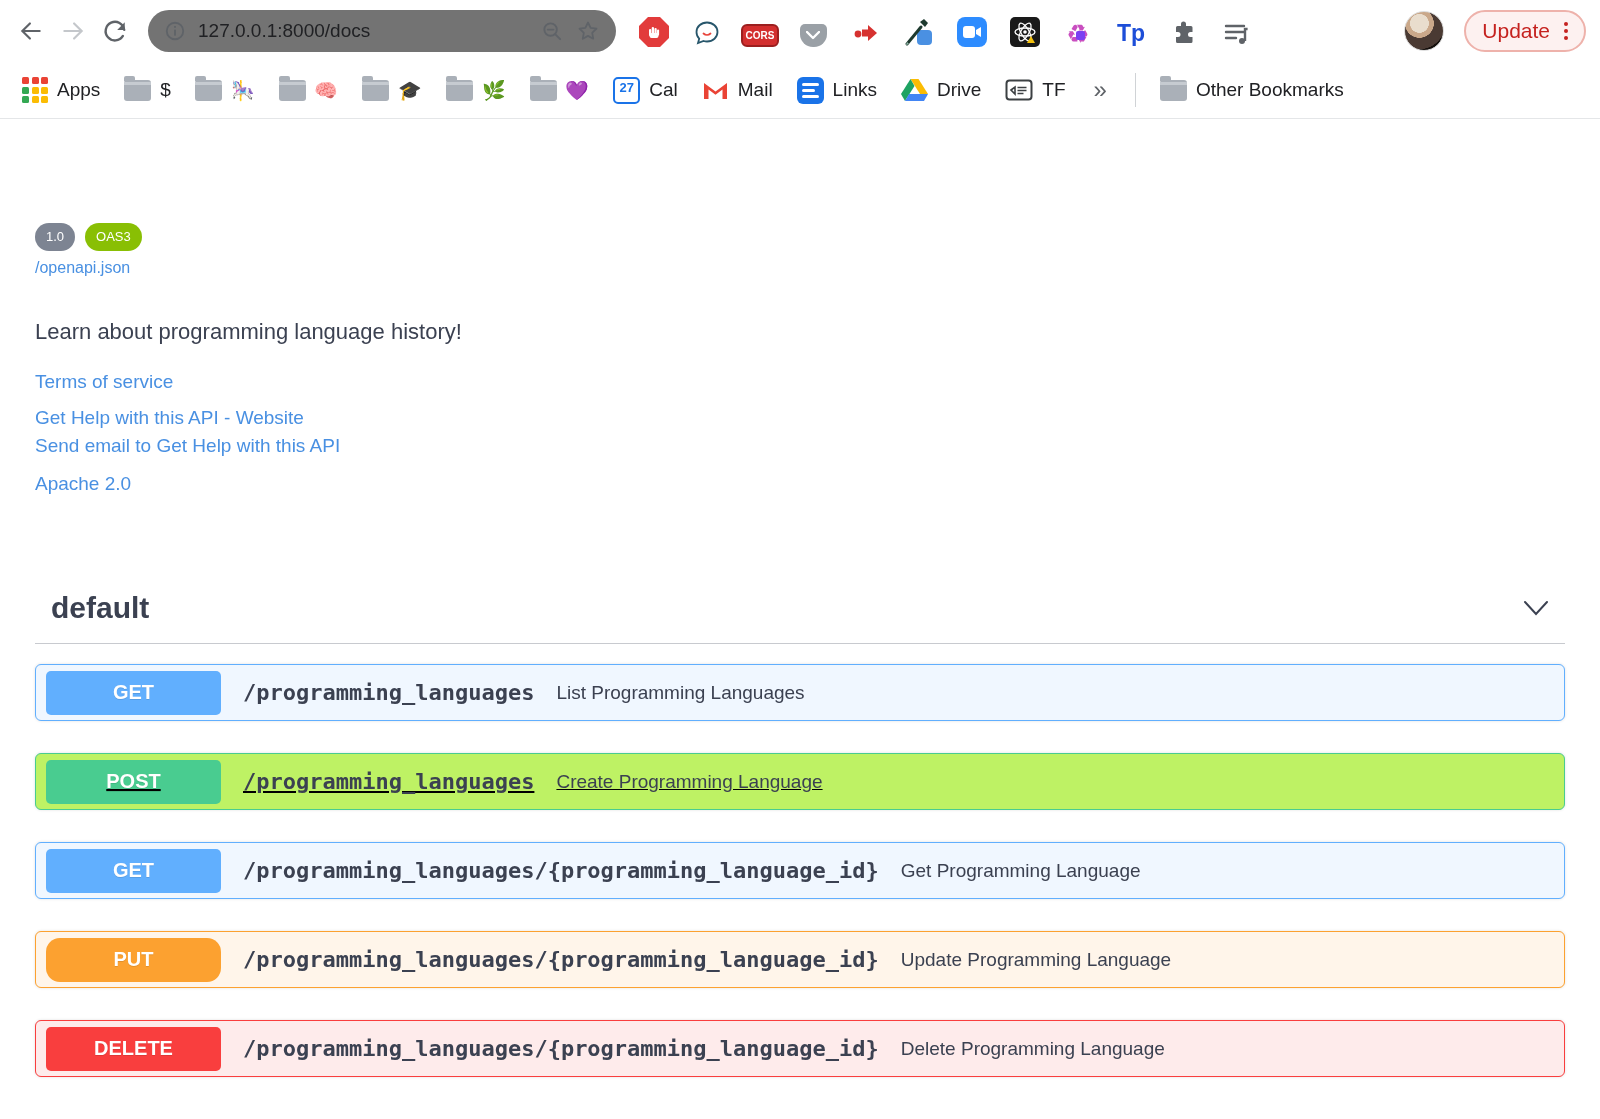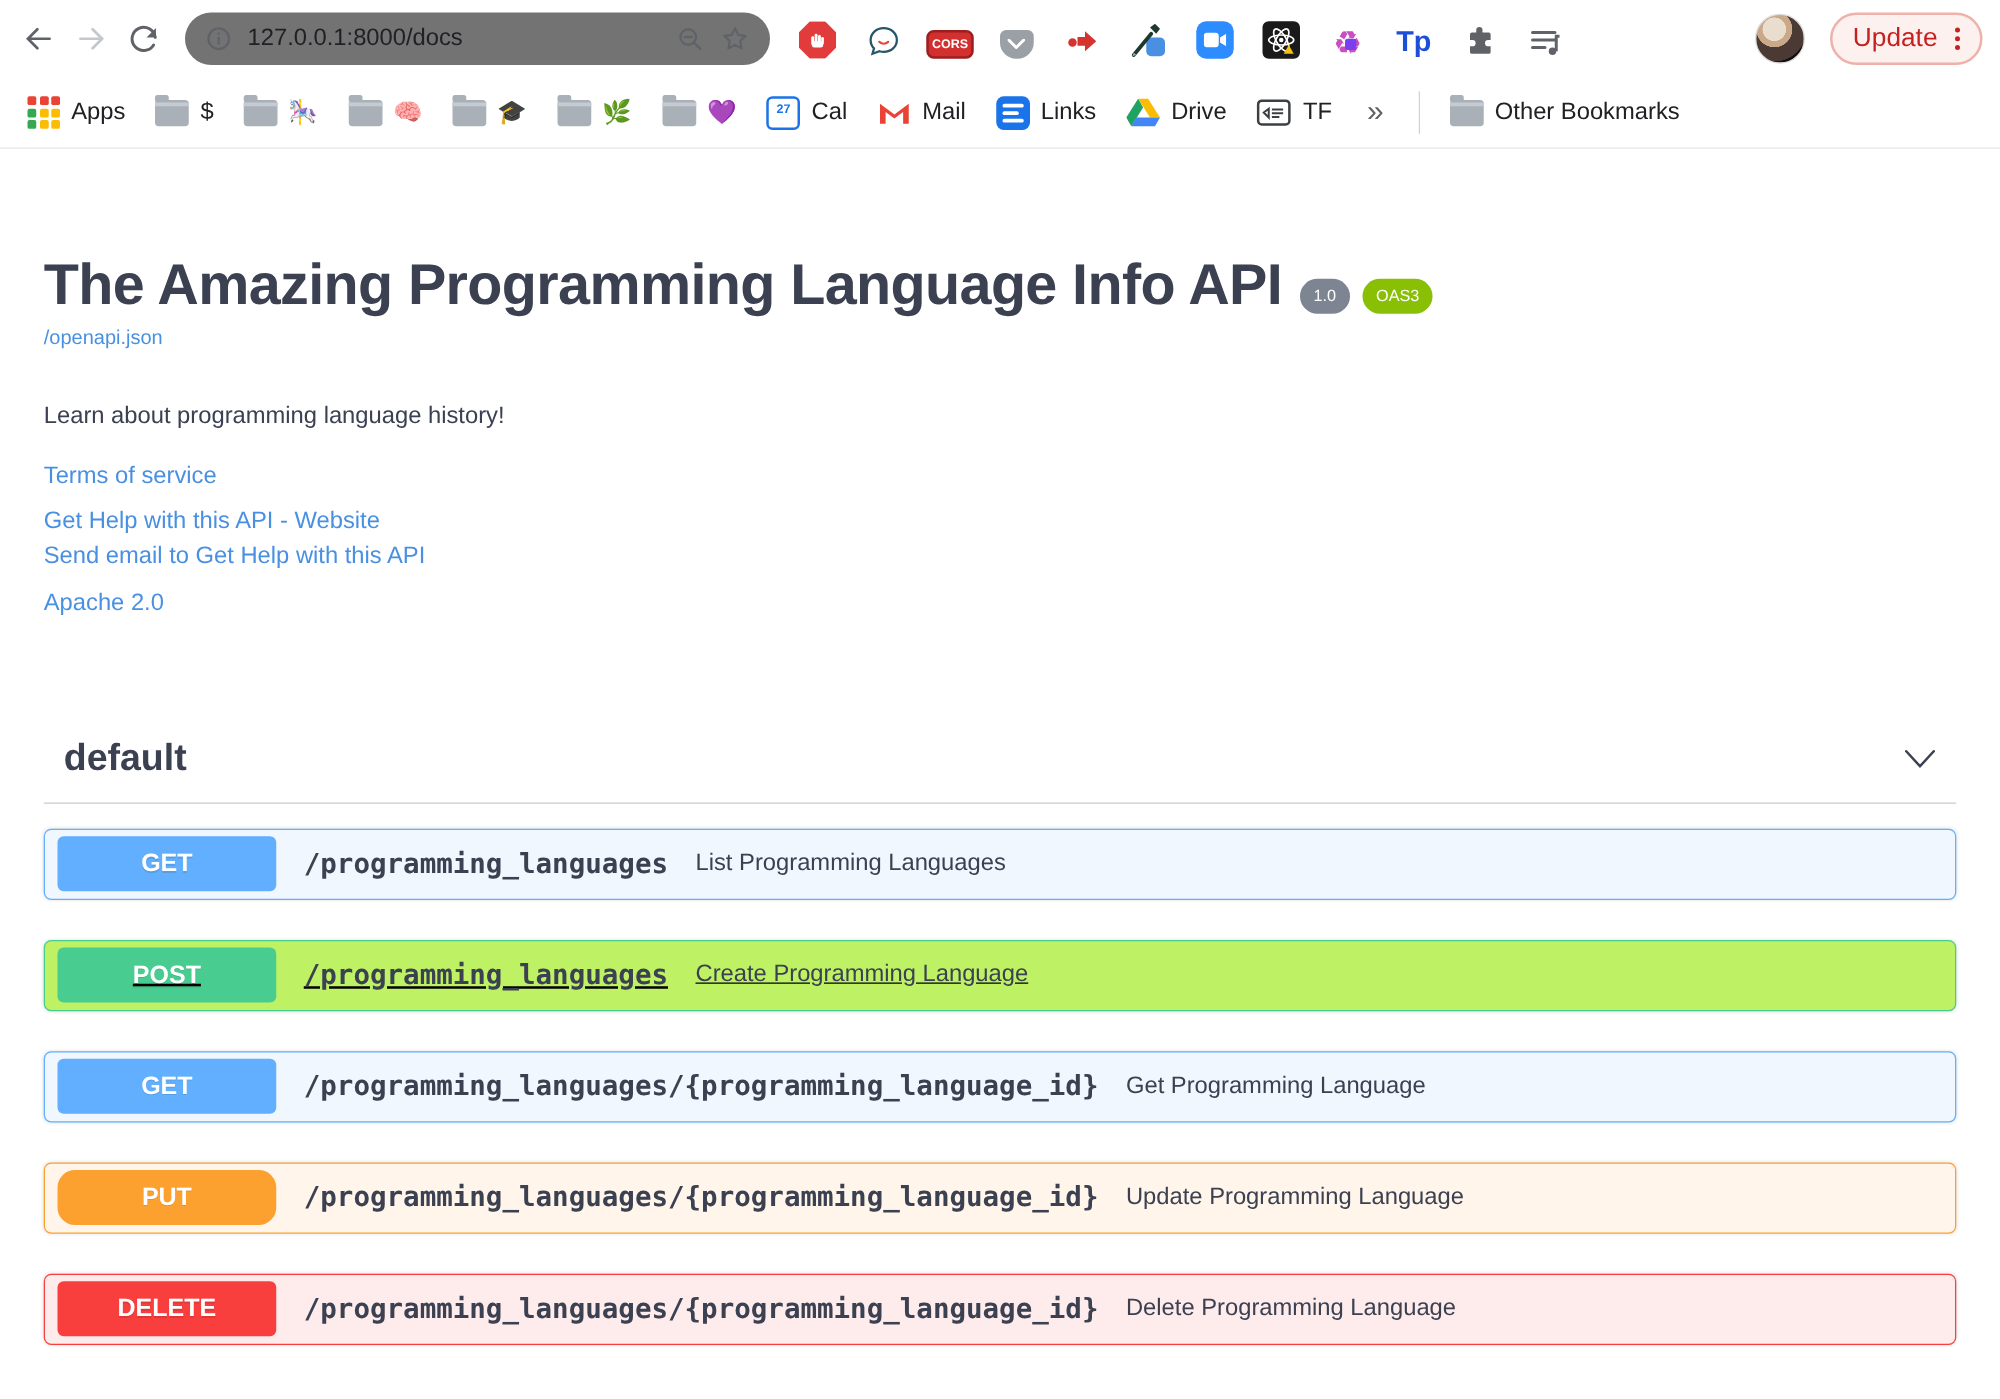--- a/index.html
+++ b/index.html
@@ -29,37 +29,37 @@
   .bookmarks { display:flex; align-items:center; height:57px; padding:0 16px; gap:12px; border-bottom:1px solid #e4e6e8; font-size:19px; color:#202124; }
   .bm { display:flex; align-items:center; gap:9px; padding:2px 6px; border-radius:6px; cursor:pointer; flex:0 0 auto; }
   .appsgrid { display:grid; grid-template-columns:repeat(3,7px); grid-template-rows:repeat(3,7px); gap:2.5px; }
   .appsgrid i { border-radius:1.5px; }
   .folder { width:27px; height:21px; background:#aab0b8; border-radius:3px; position:relative; }
   .folder:before { content:""; position:absolute; top:-4px; left:0; width:11px; height:5px; background:#aab0b8; border-radius:2px 2px 0 0; }
   .folder:after { content:""; position:absolute; top:2px; left:0; right:0; height:3px; background:#c6cbd1; }
   .bm-emoji { font-size:19px; }
   .calicon { width:27px; height:27px; border:2px solid #1a73e8; border-radius:5px; background:#fff; position:relative; overflow:hidden; }
   .calicon .bar { height:6px; background:#1a73e8; }
-  .calicon .num { display:block; text-align:center; font-size:10px; font-weight:bold; color:#1a73e8; line-height:17px; }
+  .calicon .num { display:block; text-align:center; font-size:13px; font-weight:bold; color:#1a73e8; line-height:17px; }
   .linksicon { width:27px; height:27px; background:#1a73e8; border-radius:6px; display:flex; flex-direction:column; justify-content:center; gap:3px; padding:0 5px; }
   .linksicon i { height:3px; background:#fff; border-radius:2px; }
   .linksicon i:nth-child(2){ width:80%; }
   .bm-sep { width:1px; height:34px; background:#d0d3d6; margin:0 6px; }
   .overflow-chevron { font-size:24px; color:#5f6368; padding:0 10px; }
 
   
   .content { padding:0 35px; }
   .api-title-row { margin-top:82px; display:flex; align-items:flex-start; gap:14px; }
   .api-title { font-size:46px; font-weight:bold; color:#3b4151; line-height:1.15; letter-spacing:-0.5px; }
   .badges { display:flex; gap:10px; margin-top:10px; }
   .pill { color:#fff; font-size:13px; font-weight:normal; padding:5px 11px; border-radius:14px; line-height:1.4;margin-top:12px; }
   .pill.version { background:#7d8492; }
   .pill.oas { background:#89bf04; }
   .spec-link { display:inline-block; margin-top:8px; font-size:16px; color:#4990e2; text-decoration:none; }
-  .api-desc { margin-top:42px; font-size:19px; color:#3b4151; }
+  .api-desc { margin-top:42px; font-size:22px; color:#3b4151; }
   .api-links { margin-top:26px; }
   .api-links a { display:block; color:#4990e2; font-size:19px; text-decoration:none; }
   .link-tos { margin-bottom:14px; }
   .link-email { margin-top:6px; }
   .link-license { margin-top:16px; }
 
   .section-header { margin-top:96px; display:flex; justify-content:space-between; align-items:center; padding:0 16px 18px 16px; border-bottom:1px solid rgba(59,65,81,.28); cursor:pointer; }
   .section-title { font-size:30px; font-weight:bold; color:#3b4151; }
 
   .operations { margin-top:20px; }
@@ -288,21 +288,20 @@
   <span class="bm-sep"></span>
   <span class="bm">
     <span class="folder"></span>
     <span>Other Bookmarks</span>
   </span>
 </div>
 
 <div class="content">
 
   <div class="api-title-row">
-    <h1 class="api-title">The Amazing Programming Language Info API</h1>
     <div class="badges">
       <span class="pill version">1.0</span>
       <span class="pill oas">OAS3</span>
     </div>
   </div>
 
   <a class="spec-link" href="#">/openapi.json</a>
 
   <p class="api-desc">Learn about programming language history!</p>
 

